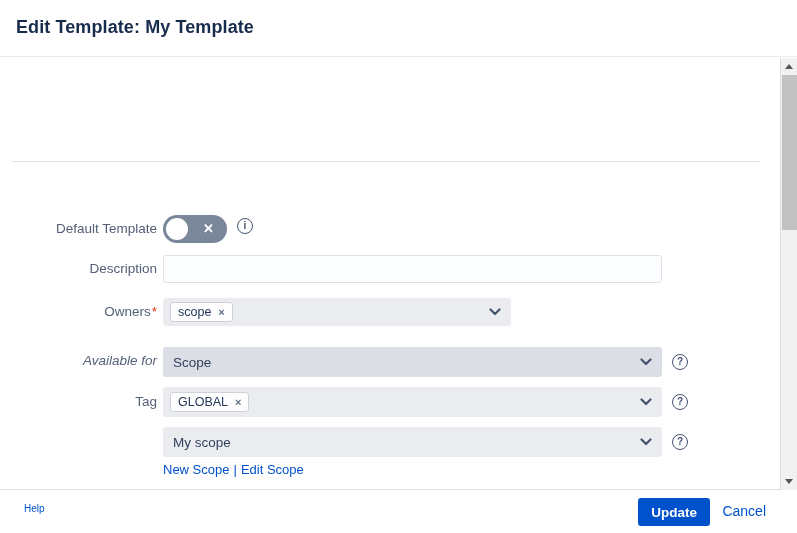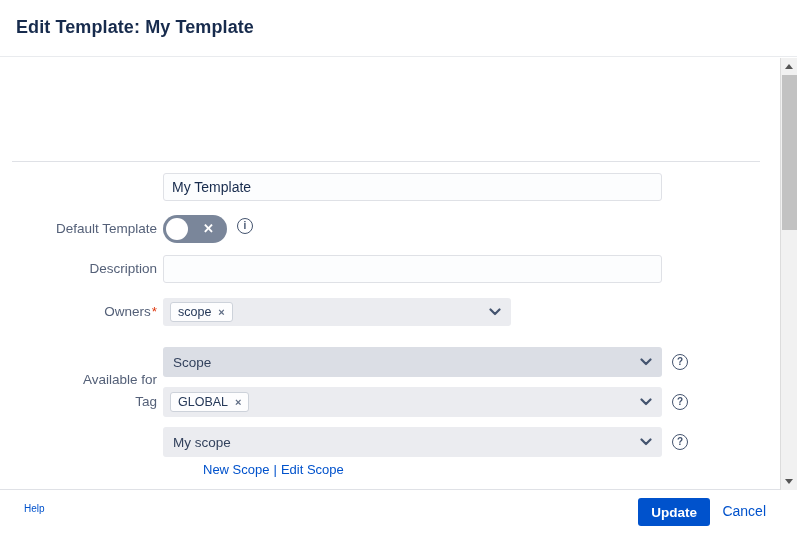--- a/index.html
+++ b/index.html
@@ -76,21 +76,21 @@
   .chip {
     position:absolute; left:7px; top:4px; height:20px; display:flex;
     align-items:center; background:#fdfdfe; border:1px solid #cdd2da;
     border-radius:3px; padding:0 7px; font-size:12.5px; color:#253858;
   }
   .chip .chip-x {
     margin-left:7px; font-size:11px; color:#5E6C84; font-weight:700;
     cursor:pointer;
   }
   .scope-links {
-    position:absolute; left:163px; top:404px; font-size:13px; color:#0052CC;margin-left:40px;
+    position:absolute; left:163px; top:404px; font-size:13px; color:#0052CC;
   }
   .scope-links a { color:#0052CC; text-decoration:none; cursor:pointer; }
   .scope-links .sep { color:#0052CC; margin:0 4px; }
   
   .mini-table { position:absolute; left:163px; top:432px; width:568px; }
   .mt-head { display:flex; padding-bottom:8px; border-bottom:1px solid #dfe1e6; }
   .mt-head span { font-size:13.5px; font-weight:700; color:#172B4D; }
   .mt-row { display:flex; padding:5px 0 6px; border-bottom:1px solid #ebecf0; }
   .mt-col0 { width:147px; } .mt-col1 { width:147px; }
   .mt-col2 { width:147px; } .mt-col3 { width:127px; }
@@ -138,21 +138,20 @@
 
 <div class="modal">
 
   <div class="modal-header">
     <div class="modal-title">Edit Template: My Template</div>
   </div>
 
   <div class="modal-body">
     <div class="section-rule"></div>
 
-    <input class="txt-input" style="top: 115px;" type="text" value="My Template">
 
     <div class="f-label" style="top:163px;">Default Template</div>
     <div class="toggle">
       <div class="toggle-knob"></div>
       <div class="toggle-x">✕</div>
     </div>
     <div class="circle-ico" style="left:237px; top:160px;">i</div>
 
     <div class="f-label" style="top:203px;">Description</div>
     <input class="txt-input" style="top: 197px;" type="text" value="">
@@ -161,21 +160,21 @@
     <div class="select-box" style="top:240px; width:348px; height:28px;">
       <div class="chip">
         <span>scope</span>
         <span class="chip-x">×</span>
       </div>
       <svg class="chev" viewBox="0 0 12 8">
           <polyline points="1.5,1.5 6,6 10.5,1.5" fill="none" stroke="#44546F" stroke-width="2.2" stroke-linecap="round" stroke-linejoin="round"></polyline>
         </svg>
     </div>
 
-    <div class="f-label" style="top:314px;">Available for</div>
+    <div class="f-label" style="top:295px;font-style:italic;">Available for</div>
     <div class="select-box darker" style="top:289px; width:499px; height:30px;">
       <span class="select-text">Scope</span>
       <svg class="chev" viewBox="0 0 12 8">
           <polyline points="1.5,1.5 6,6 10.5,1.5" fill="none" stroke="#44546F" stroke-width="2.2" stroke-linecap="round" stroke-linejoin="round"></polyline>
         </svg>
     </div>
     <div class="circle-ico" style="left:672px; top:296px;">?</div>
 
     <div class="f-label" style="top:336px;">Tag</div>
     <div class="select-box" style="top:329px; width:499px; height:30px;">

